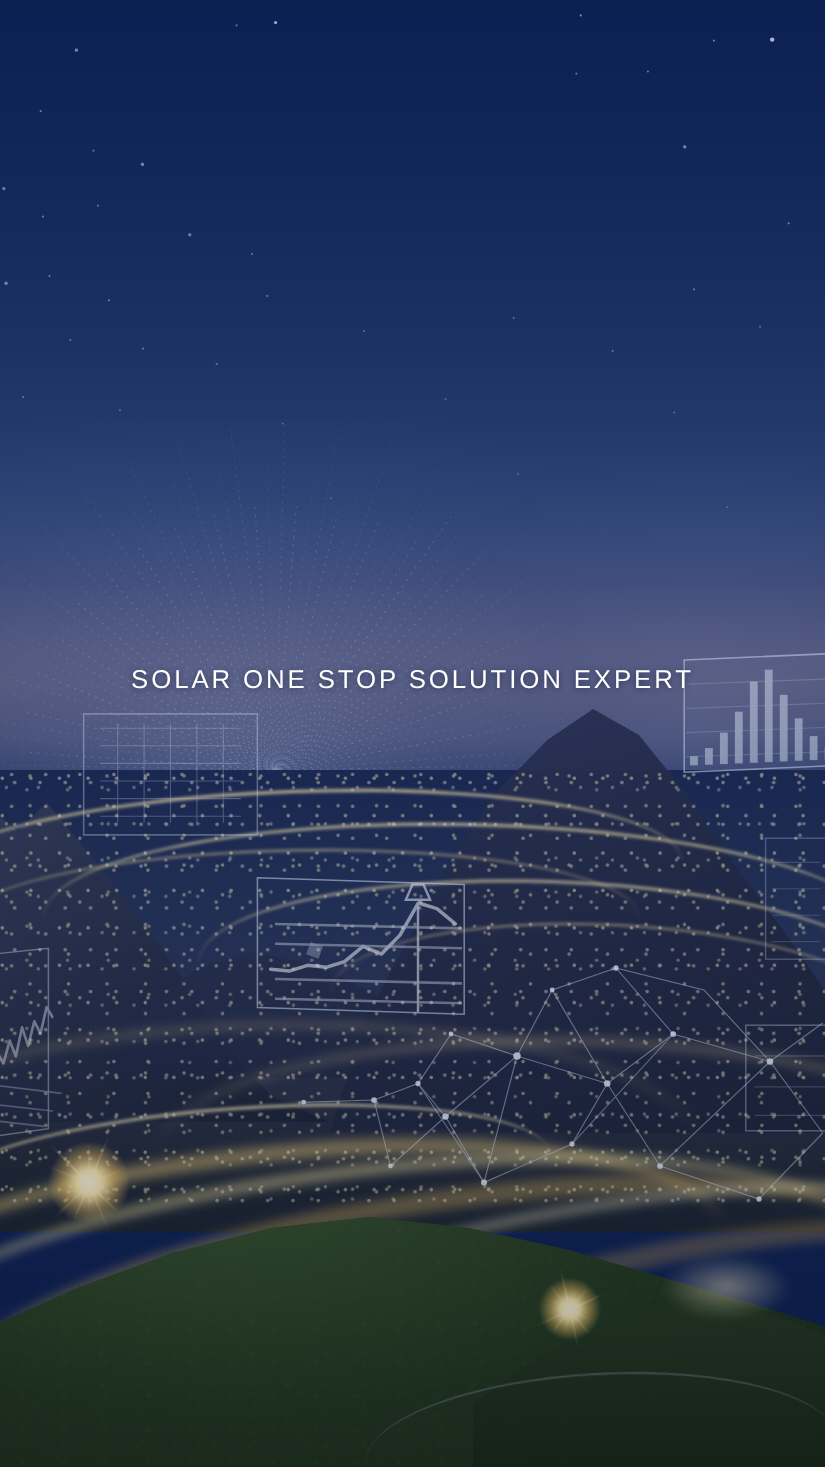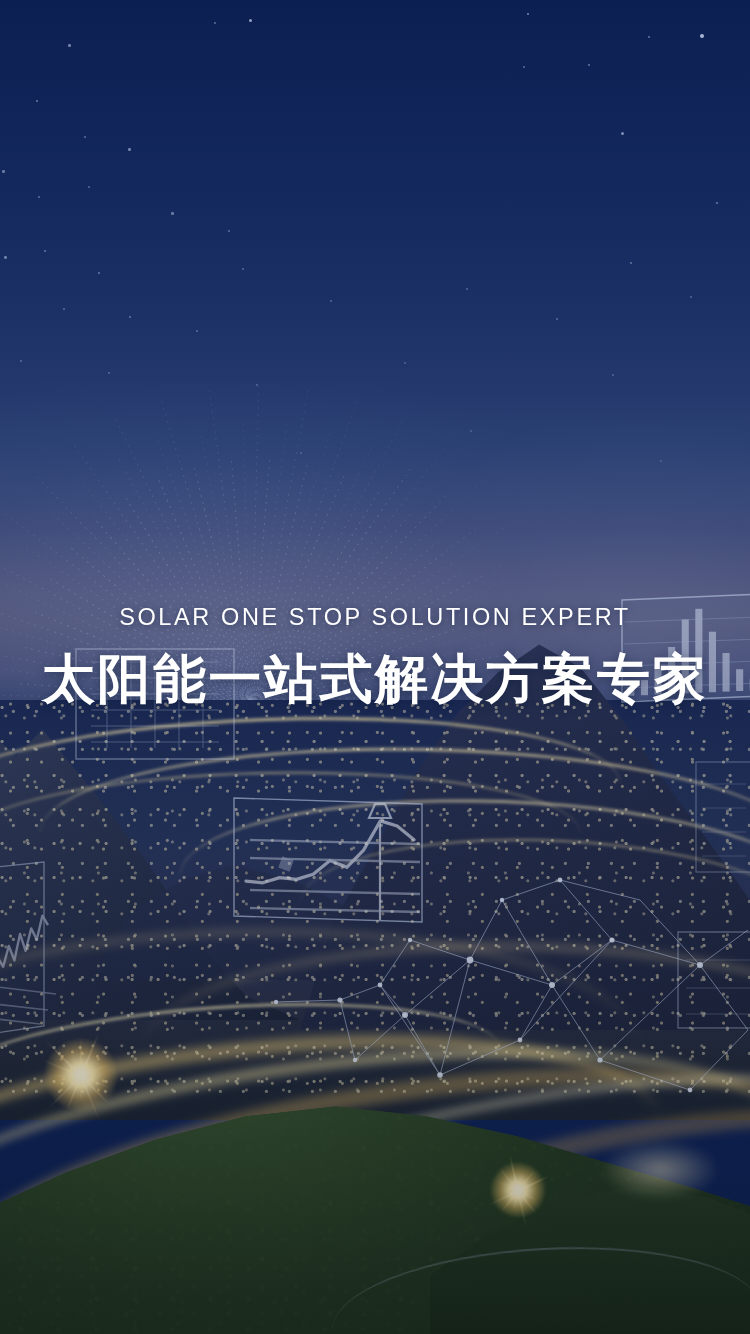--- a/index.html
+++ b/index.html
@@ -548,16 +548,15 @@
       <div class="spike" style="width: 34px; transform: rotate(334.286deg); opacity: 0.86;"></div>
     </div>
 
   <div class="flare" style="left:600px;top:1140px;width:120px;height:60px;
               background:radial-gradient(ellipse,rgba(255,242,196,.55),rgba(255,225,150,0) 70%);filter:blur(4px);"></div>
 
   <div class="veil"></div>
 
   <div class="copy">
     <div class="eyebrow">SOLAR ONE STOP SOLUTION EXPERT</div>
-    <div class="headline">太阳能一站式解决方案专家</div>
   </div>
 
 </div>
 
 </body></html>

